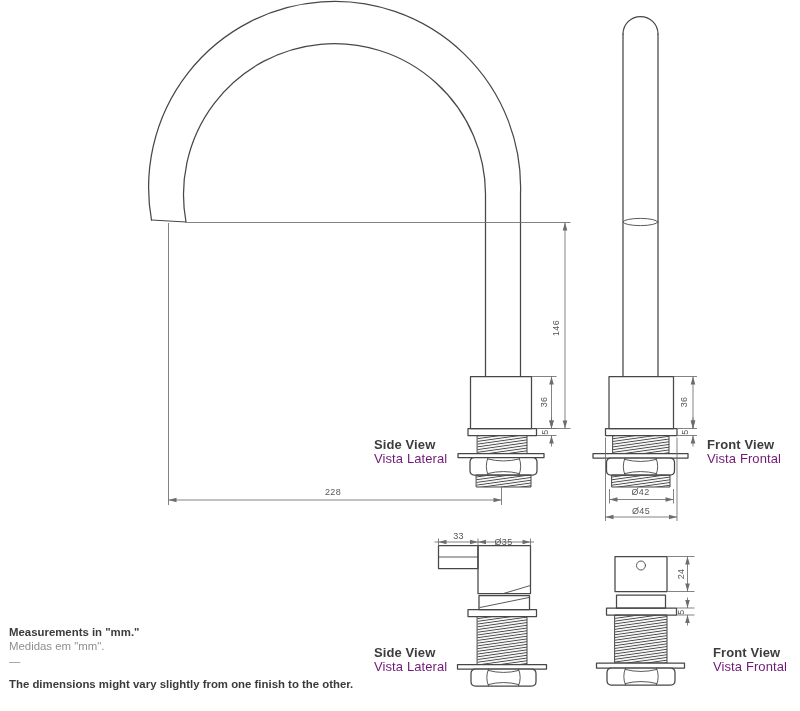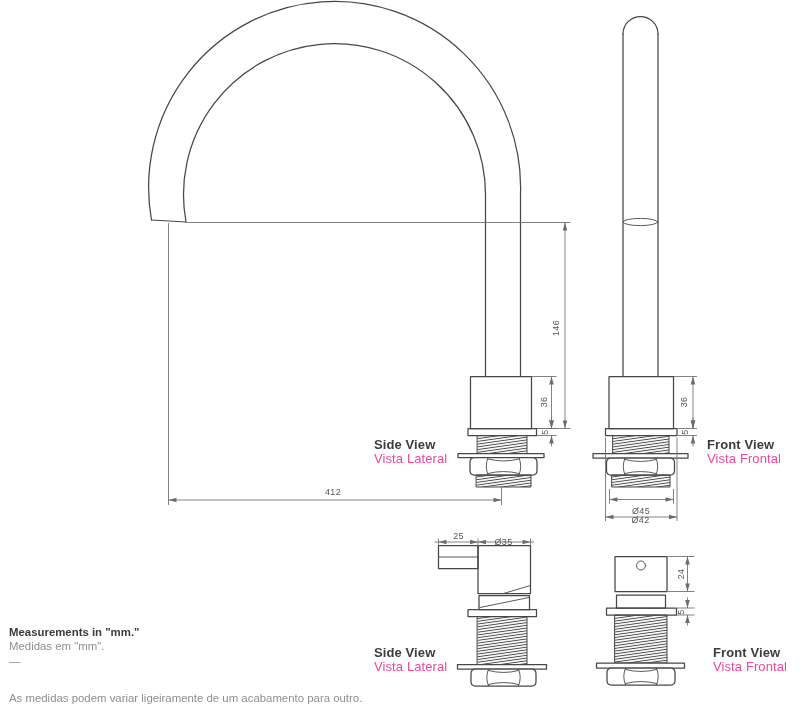--- a/index.html
+++ b/index.html
@@ -14,21 +14,21 @@
   
   .dimg{stroke:#6d6d6d;stroke-width:0.85;fill:none;}
   .dimg .arrow{fill:#6d6d6d;stroke:none;}
   
   .dim-label{position:absolute;transform:translate(-50%,-50%);font-size:9px;color:#565656;
              white-space:nowrap;letter-spacing:.3px;}
   .dim-label.vert{transform:translate(-50%,-50%) rotate(-90deg);}
   
   .view-label{position:absolute;font-size:13px;line-height:13.8px;white-space:nowrap;letter-spacing:.1px;}
   .view-title{font-weight:700;color:#3c3c3c;}
-  .view-sub{color:#ec4899;}
+  .view-sub{color:#701a75;}
   
   .note{position:absolute;font-size:11.4px;white-space:nowrap;}
   .note.b{font-weight:700;color:#3b3b3b;}
   .note.g{color:#8f8f8f;}
 </style>
 </head>
 <body>
 
 <div class="stage">
 
@@ -147,28 +147,28 @@
         <path class="arrow" d="M687.5 556.5 l-2.3 8 h4.6 z M687.5 591.5 l-2.3 -8 h4.6 z"></path>
       </g>
       <g>
         <path d="M677 608 H694.5 M677 615 H694.5 M687.5 597.5 V608 M687.5 615 V625.5"></path>
         <path class="arrow" d="M687.5 608 l-2.3 -8 h4.6 z M687.5 615 l-2.3 8 h4.6 z"></path>
       </g>
     </g>
   </svg>
 
   <span class="dim-label vert" style="left:556px;top:328px">146</span>
-  <span class="dim-label" style="left:333px;top:492px">412</span>
+  <span class="dim-label" style="left:333px;top:492px">228</span>
   <span class="dim-label vert" style="left:543.5px;top:402px">36</span>
   <span class="dim-label vert" style="left:544.5px;top:432px">5</span>
   <span class="dim-label vert" style="left:684px;top:402px">36</span>
   <span class="dim-label vert" style="left:685px;top:432px">5</span>
-  <span class="dim-label" style="left:640.5px;top:520px">Ø42</span>
+  <span class="dim-label" style="left:640.5px;top:492px">Ø42</span>
   <span class="dim-label" style="left:641px;top:511px">Ø45</span>
-  <span class="dim-label" style="left:458.5px;top:536px">25</span>
+  <span class="dim-label" style="left:458.5px;top:536px">33</span>
   <span class="dim-label" style="left:503.5px;top:542px">Ø35</span>
   <span class="dim-label vert" style="left:681px;top:574px">24</span>
   <span class="dim-label vert" style="left:681px;top:611.5px">5</span>
 
   <div class="view-label" style="left:374px;top:438px">
     <div class="view-title">Side View</div>
     <div class="view-sub">Vista Lateral</div>
   </div>
   <div class="view-label" style="left:707px;top:438px">
     <div class="view-title">Front View</div>
@@ -179,15 +179,15 @@
     <div class="view-sub">Vista Lateral</div>
   </div>
   <div class="view-label" style="left:713px;top:646px">
     <div class="view-title">Front View</div>
     <div class="view-sub">Vista Frontal</div>
   </div>
 
   <div class="note b" style="left:9px;top:626px">Measurements in "mm."</div>
   <div class="note g" style="left:9px;top:640px">Medidas em "mm".</div>
   <div class="note g" style="left:9px;top:655px">—</div>
-  <div class="note g" style="left:9px;top:692px">As medidas podem variar ligeiramente de um acabamento para outro.</div>
+  <div class="note b" style="left:9px;top:678px">The dimensions might vary slightly from one finish to the other.</div>
 
 </div>
 
 </body></html>

